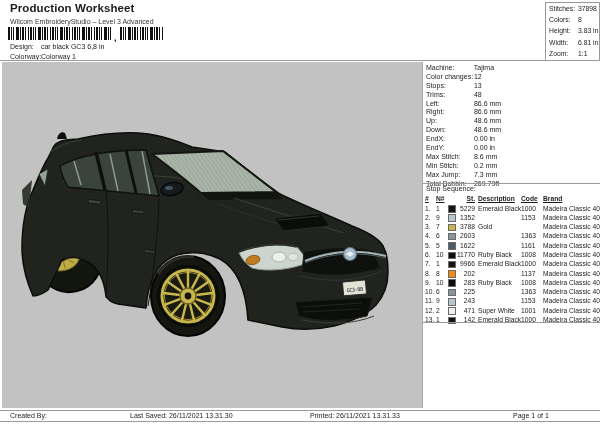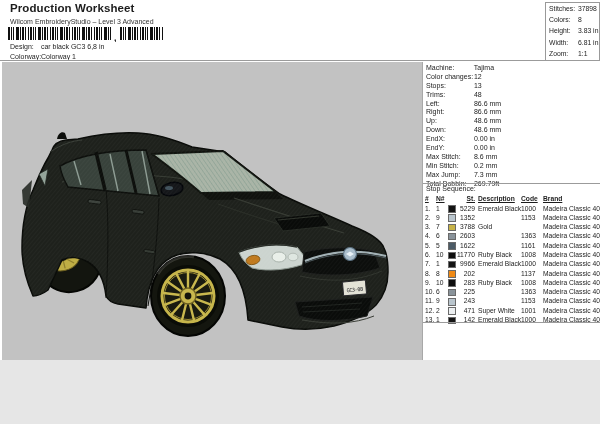--- a/index.html
+++ b/index.html
@@ -1,16 +1,16 @@
 <!DOCTYPE html>
 <html><head>
 <meta charset="utf-8">
 <style>
   html,body{margin:0;padding:0;background:#e6e6e6;}
-  .page{position:relative;width:600px;height:360px;background:#ffffff;overflow:hidden;
+  .page{position:relative;width:600px;height:424px;background:#ffffff;overflow:hidden;
         font-family:"Liberation Sans",sans-serif;color:#1c1c1c;}
   .abs{position:absolute;}
   .hline{position:absolute;height:1px;background:#9b9b9b;}
 
   
   .title{left:10px;top:2px;font-size:11.5px;font-weight:bold;letter-spacing:.1px;}
   .subtitle{left:10px;top:18px;font-size:7px;color:#333;}
   .meta-row{left:10px;font-size:7px;}
   .meta-label{display:inline-block;width:29px;}
 

